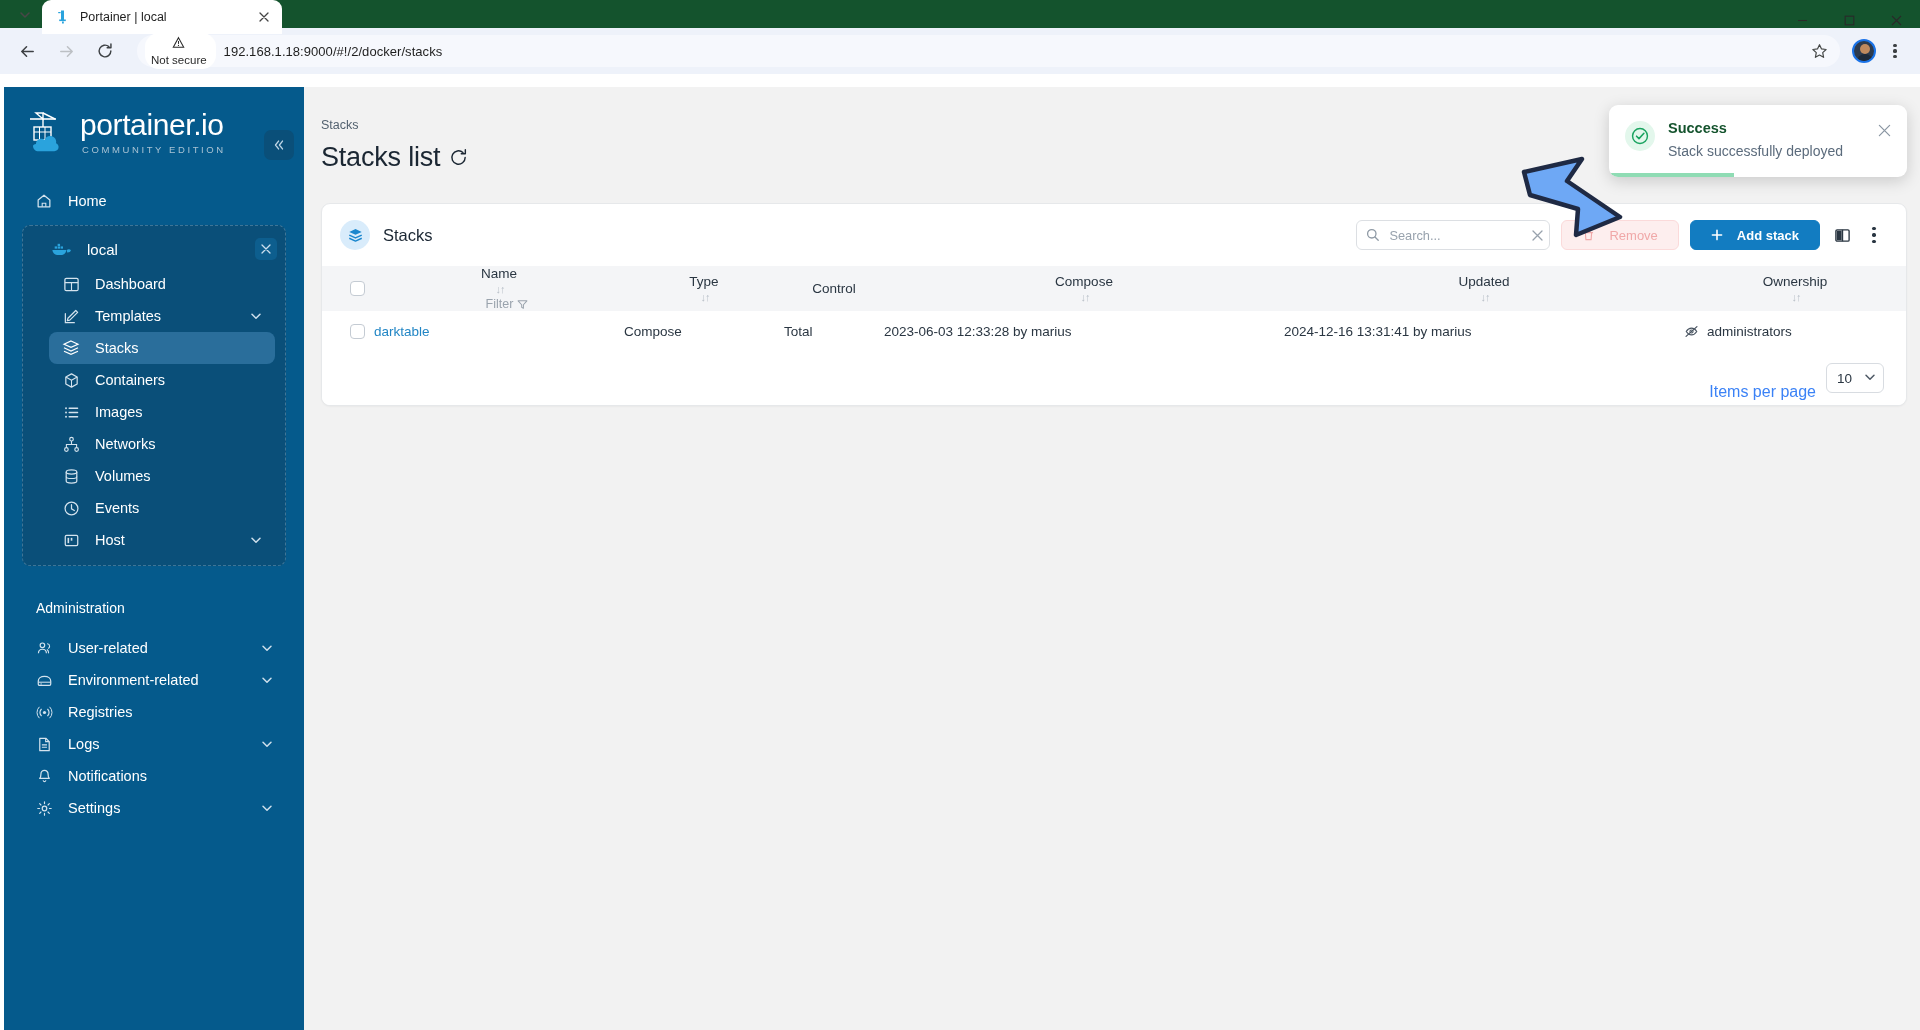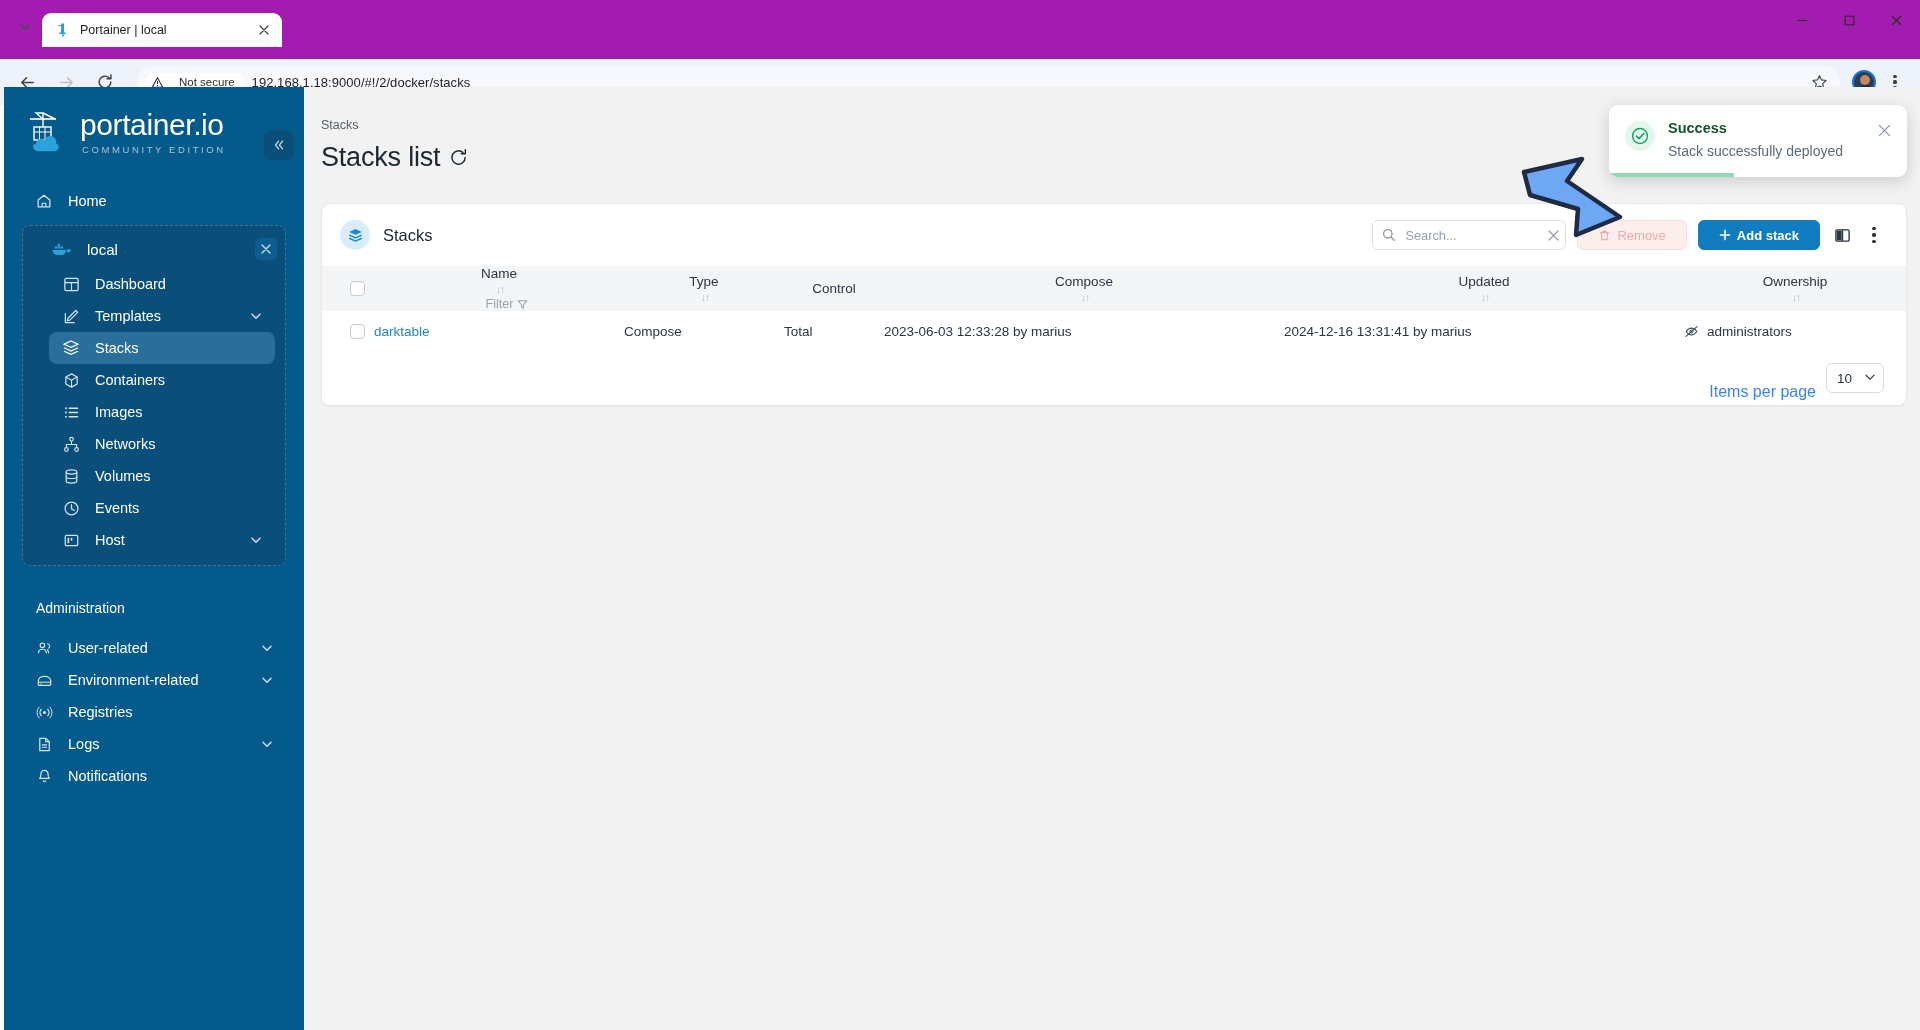--- a/index.html
+++ b/index.html
@@ -8,24 +8,24 @@
     width: 1920px; height: 1030px;
     font-family: "Liberation Sans", sans-serif;
     overflow: hidden;
     background: #ffffff;
   }
 
   
   .browser { width: 1920px; height: 1030px; position: relative; }
 
   .tabstrip {
-    height: 59px;
-    background: #a21caf;
-    display: flex;
-    align-items: center;
+    height: 28px;
+    background: #14532d;
+    display: flex;
+    align-items: flex-start;
     padding-left: 4px;
     position: relative;
   }
   .tab-list-btn {
     width: 30px; height: 30px;
     margin: 0 2px 5px 6px;
     border-radius: 6px;
     display: flex; align-items: center; justify-content: center;
     color: #474747;
   }
@@ -94,25 +94,26 @@
     background: #f6f8fd;
     border-radius: 16px;
     display: flex;
     align-items: center;
     padding: 0 6px 0 8px;
     margin: 0 8px 0 10px;
     position: relative;
   }
   .notsecure {
     display: flex; align-items: center;
-    gap: 15px;
+    gap: 5px;
     padding: 3px 9px 3px 6px;
     border-radius: 14px;
     background: #ffffff;
     margin-right: 8px;
+    flex-direction: column;
   }
   .notsecure-text {
     font-size: 11.5px;
     color: #2a2a2a;
     white-space: nowrap;
   }
   .url-text {
     font-size: 13px;
     color: #1f1f1f;
     white-space: nowrap;
@@ -361,21 +362,21 @@
     background: transparent;
     min-width: 0;
   }
   .search-box input::placeholder { color: #98a2ad; }
   .search-box .x-ico { color: #98a2ad; display: flex; }
 
   .btn {
     height: 30px;
     border-radius: 6px;
     display: flex; align-items: center;
-    gap: 6px;
+    gap: 14px;
     font-size: 13px;
     padding: 0 20px;
     white-space: nowrap;
   }
   .btn-remove {
     background: #fdeeee;
     color: #f0a8a8;
     border: 1px solid #fbdada;
   }
   .btn-add {
@@ -855,20 +856,34 @@
       <div class="nav-item">
         <span class="ni-icon">
           <svg width="17" height="17" viewBox="0 0 18 18">
               <path d="M9 2.6c-2.3 0-3.8 1.7-3.8 3.9 0 3.3-1.3 4.4-1.3 4.4h10.2s-1.3-1.1-1.3-4.4c0-2.2-1.5-3.9-3.8-3.9z" stroke="#d4e3ee" stroke-width="1.3" fill="none" stroke-linejoin="round"></path>
               <path d="M7.6 13.4a1.5 1.5 0 0 0 2.8 0" stroke="#d4e3ee" stroke-width="1.2" fill="none" stroke-linecap="round"></path>
             </svg>
         </span>
         <span class="ni-label">Notifications</span>
       </div>
 
+      <div class="nav-item">
+        <span class="ni-icon">
+          <svg width="17" height="17" viewBox="0 0 18 18">
+              <circle cx="9" cy="9" r="2.4" stroke="#d4e3ee" stroke-width="1.3" fill="none"></circle>
+              <path d="M9 1.9v1.9M9 14.2v1.9M1.9 9h1.9M14.2 9h1.9M3.9 3.9l1.35 1.35M12.75 12.75l1.35 1.35M14.1 3.9l-1.35 1.35M5.25 12.75L3.9 14.1" stroke="#d4e3ee" stroke-width="1.25" stroke-linecap="round"></path>
+            </svg>
+        </span>
+        <span class="ni-label">Settings</span>
+        <span class="ni-chev">
+          <svg width="12" height="12" viewBox="0 0 12 12">
+              <path d="M2 4.2l4 4 4-4" stroke="#cfe0ec" stroke-width="1.5" fill="none" stroke-linecap="round" stroke-linejoin="round"></path>
+            </svg>
+        </span>
+      </div>
     </div>
 
     <div class="main">
       <div class="breadcrumb">Stacks</div>
       <div class="page-title">
         <span>Stacks list</span>
         <span class="refresh-ico">
           <svg width="19" height="19" viewBox="0 0 20 20">
             <path d="M17 10a7 7 0 1 1-2.3-5.2" stroke="#1b2733" stroke-width="1.5" fill="none" stroke-linecap="round"></path>
             <path d="M17.2 1.8v4.3h-4.3" stroke="#1b2733" stroke-width="1.5" fill="none" stroke-linecap="round" stroke-linejoin="round"></path>

